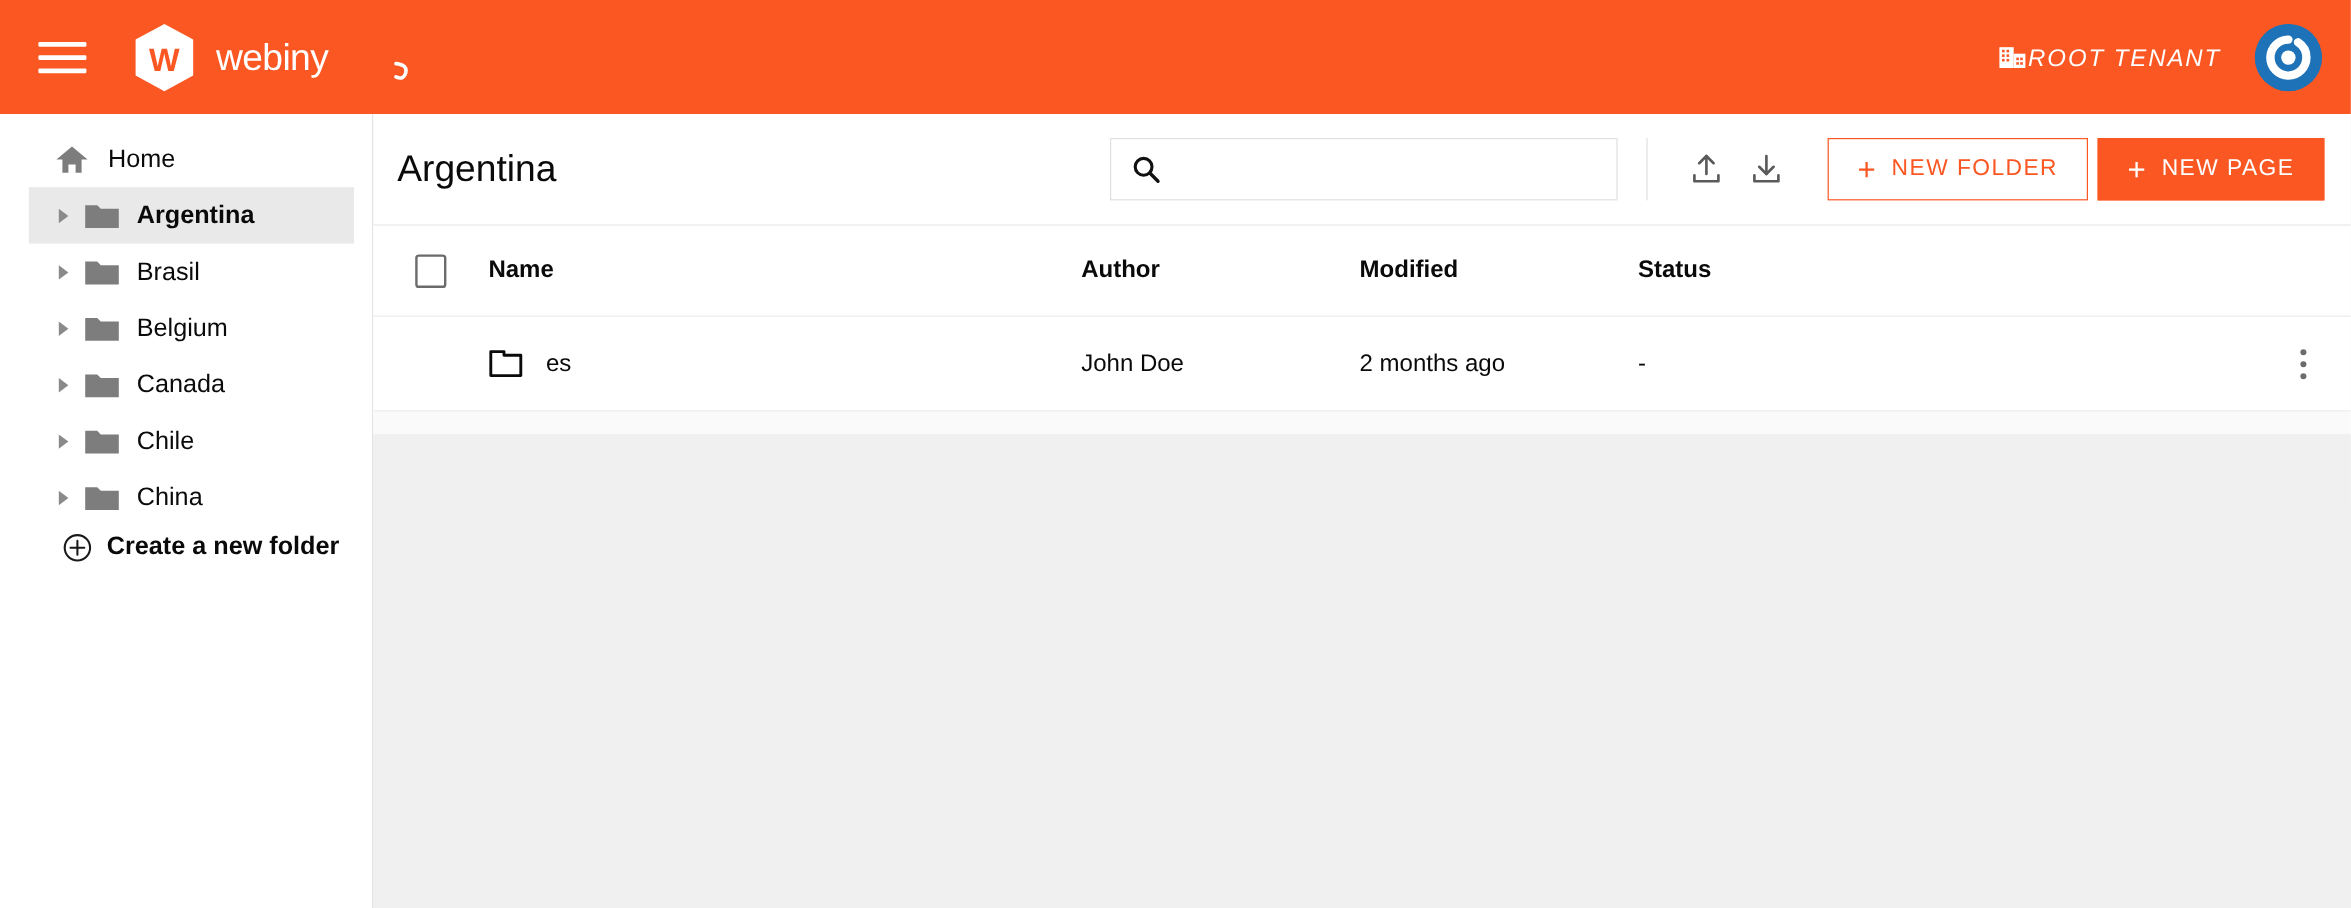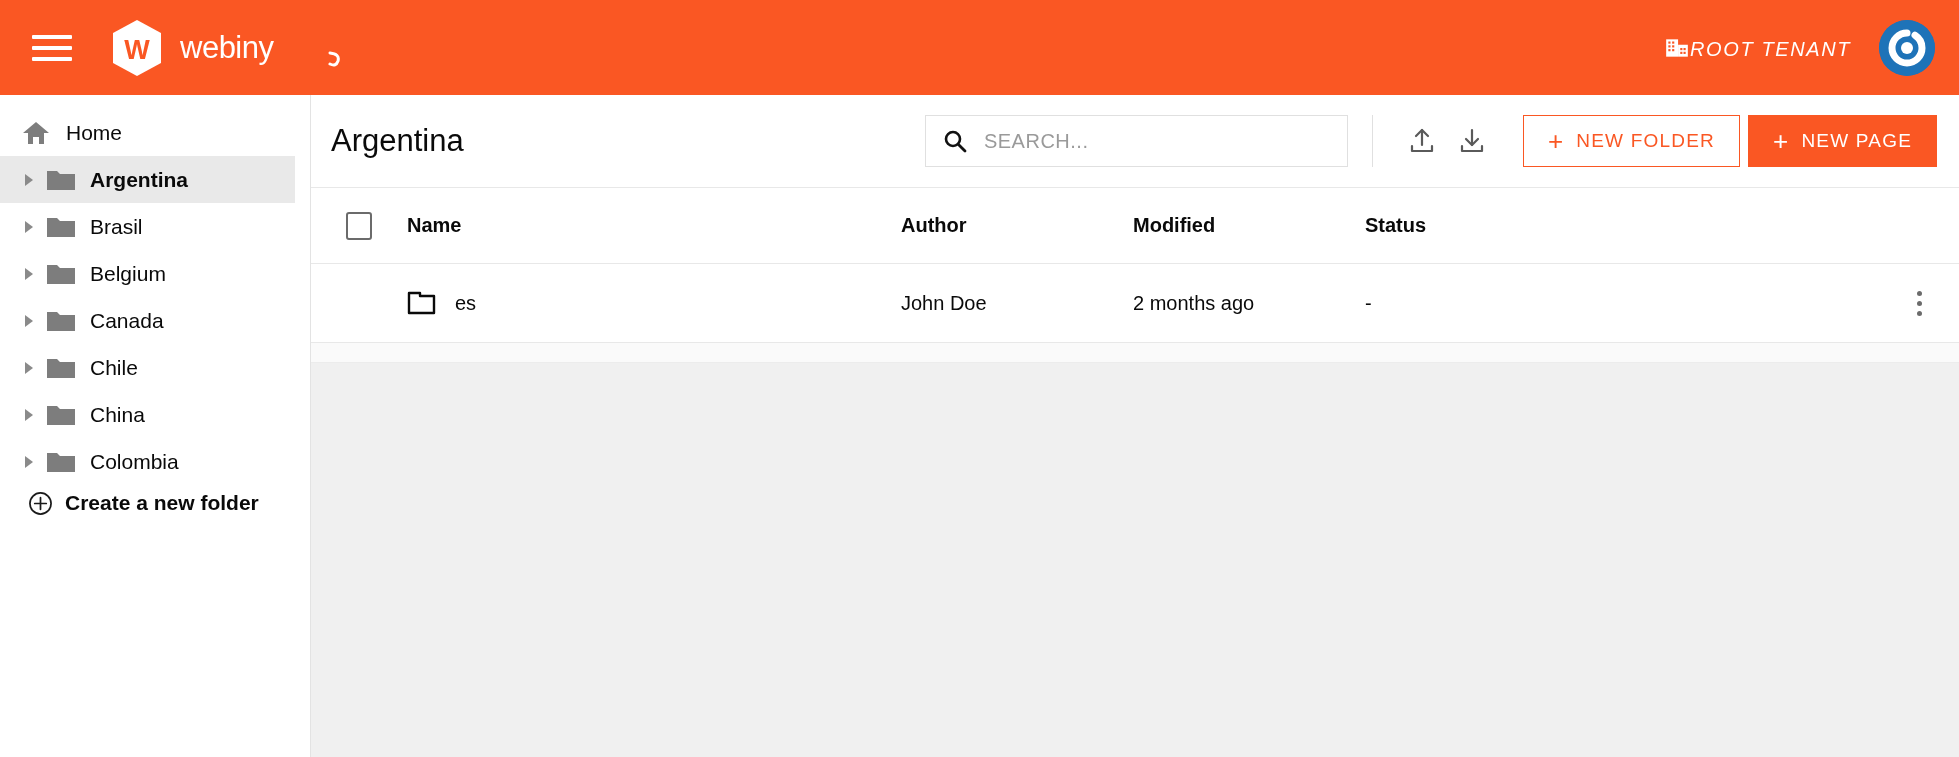--- a/index.html
+++ b/index.html
@@ -75,20 +75,21 @@
 
   
   .sidebar {
     width: 311px;
     height: 662px;
     background: #ffffff;
     border-right: 1px solid #e3e3e3;
     padding-top: 14px;
     flex: 0 0 311px;
     position: relative;
+    padding-left: 24px;
   }
   .tree-row {
     height: 47px;
     display: flex;
     align-items: center;
     cursor: pointer;
     padding-left: 18px;
     font-size: 21px;
     color: #0a0a0a;
   }
@@ -371,31 +372,20 @@
         <svg width="12" height="14" viewBox="0 0 12 14">
             <path d="M2 1 L10 7 L2 13 Z" fill="#8a8a8a"></path>
           </svg>
       </span>
       <svg class="folder-ico" viewBox="0 0 30 26">
         <path d="M1 4 h10 l3 3 h15 v16 h-28 Z" fill="#7d7d7d"></path>
       </svg>
       <span class="tree-label">China</span>
     </div>
 
-    <div class="tree-row">
-      <span class="caret">
-        <svg width="12" height="14" viewBox="0 0 12 14">
-            <path d="M2 1 L10 7 L2 13 Z" fill="#8a8a8a"></path>
-          </svg>
-      </span>
-      <svg class="folder-ico" viewBox="0 0 30 26">
-        <path d="M1 4 h10 l3 3 h15 v16 h-28 Z" fill="#7d7d7d"></path>
-      </svg>
-      <span class="tree-label">Colombia</span>
-    </div>
 
     <div class="new-folder-row">
       <svg class="plus-circle" viewBox="0 0 26 26">
         <circle cx="13" cy="13" r="11" fill="none" stroke="#1a1a1a" stroke-width="1.8"></circle>
         <path d="M13 7 V19 M7 13 H19" stroke="#1a1a1a" stroke-width="1.8" stroke-linecap="round"></path>
       </svg>
       <span class="new-folder-label">Create a new folder</span>
     </div>
   </div>
 
@@ -403,21 +393,20 @@
 
     <div class="main-header">
       <div class="page-title">Argentina</div>
 
       <div class="search-wrap">
         <div class="search-box">
           <svg width="26" height="26" viewBox="0 0 26 26">
             <circle cx="11" cy="11" r="7" fill="none" stroke="#111" stroke-width="2.6"></circle>
             <path d="M16.2 16.2 L23 23" stroke="#111" stroke-width="2.8" stroke-linecap="round"></path>
           </svg>
-          <input class="search-input" type="text" placeholder="SEARCH..." style="">
         </div>
       </div>
 
       <div class="divider-v"></div>
 
       <button class="icon-btn">
         <svg width="30" height="30" viewBox="0 0 30 30">
           <path d="M15 4 V19" stroke="#5a5a5a" stroke-width="2.2" stroke-linecap="round"></path>
           <path d="M9 10 L15 4 L21 10" fill="none" stroke="#5a5a5a" stroke-width="2.2" stroke-linecap="round" stroke-linejoin="round"></path>
           <path d="M5 20 V25 H25 V20" fill="none" stroke="#5a5a5a" stroke-width="2.2" stroke-linecap="round" stroke-linejoin="round"></path>

